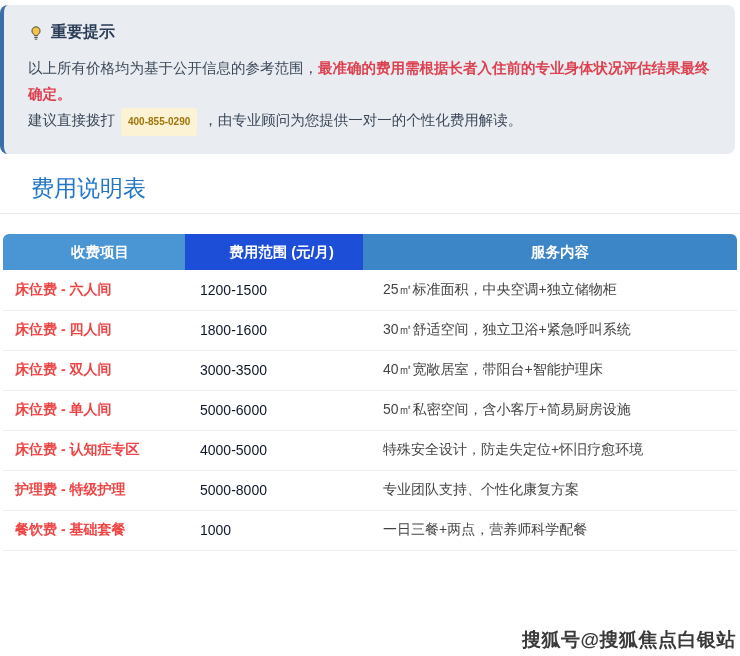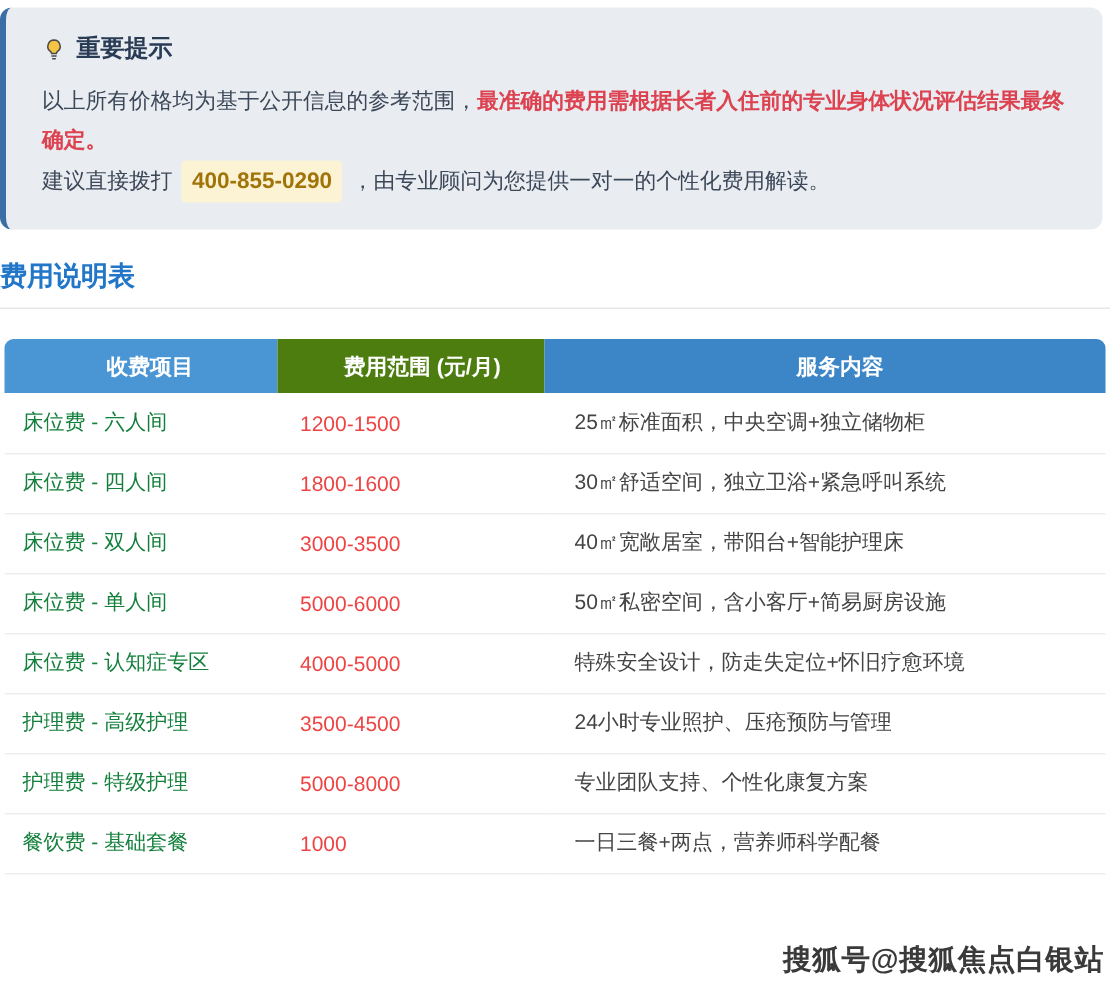--- a/index.html
+++ b/index.html
@@ -45,31 +45,32 @@
     font-weight: bold;
   }
   .phone-chip {
     display: inline-block;
     margin: 0 6px;
     padding: 1px 7px;
     background: #fcf3d5;
     border-radius: 3px;
     color: #a07409;
     font-weight: bold;
-    font-size: 15px;
+    font-size: 10px;
   }
 
   
   .section-title {
     margin-top: 19px;
     padding-bottom: 9px;
     border-bottom: 1px solid #e7e7e7;
-    font-size: 18px;
-    font-weight: bold;
+    font-size: 23px;
+    font-weight: normal;
     color: #2176c7;
+    padding-left: 31px;
   }
 
   
   .fee-table {
     margin: 20px 3px 0 3px;
     width: 734px;
     border-collapse: collapse;
     table-layout: fixed;
     font-size: 14px;
   }
@@ -78,29 +79,29 @@
   .fee-table col:nth-child(3) { width: 374px; }
   .fee-table th {
     height: 36px;
     color: #ffffff;
     font-size: 14.5px;
     font-weight: bold;
     text-align: center;
     vertical-align: middle;
   }
   .fee-table th.h1 { background: #4a95d3; padding-left: 12px; border-radius: 6px 0 0 0; }
-  .fee-table th.h2 { background: #4d7c0f; padding-left: 15px; }
+  .fee-table th.h2 { background: #1d4ed8; padding-left: 15px; }
   .fee-table th.h3 { background: #3c86c8; padding-left: 20px; border-radius: 0 6px 0 0; }
   .fee-table td {
     height: 40px;
     border-bottom: 1px solid #ededed;
     vertical-align: middle;
-    color: #ef4444;
+    color: #0f172a;
   }
-  .fee-table td.c1 { padding-left: 12px; font-weight: normal; color: #15803d; }
+  .fee-table td.c1 { padding-left: 12px; font-weight: bold; color: #ef4444; }
   .fee-table td.c2 { padding-left: 15px; }
   .fee-table td.c3 { padding-left: 20px; color: #444; }
 
   
   .watermark {
     position: absolute;
     right: 4px;
     bottom: 3px;
     font-size: 19px;
     font-weight: bold;
@@ -169,25 +170,20 @@
           <td class="c1">床位费 - 单人间</td>
           <td class="c2">5000-6000</td>
           <td class="c3">50㎡私密空间，含小客厅+简易厨房设施</td>
         </tr>
         <tr>
           <td class="c1">床位费 - 认知症专区</td>
           <td class="c2">4000-5000</td>
           <td class="c3">特殊安全设计，防走失定位+怀旧疗愈环境</td>
         </tr>
         <tr>
-          <td class="c1">护理费 - 高级护理</td>
-          <td class="c2">3500-4500</td>
-          <td class="c3">24小时专业照护、压疮预防与管理</td>
-        </tr>
-        <tr>
           <td class="c1">护理费 - 特级护理</td>
           <td class="c2">5000-8000</td>
           <td class="c3">专业团队支持、个性化康复方案</td>
         </tr>
         <tr>
           <td class="c1">餐饮费 - 基础套餐</td>
           <td class="c2">1000</td>
           <td class="c3">一日三餐+两点，营养师科学配餐</td>
         </tr>
       </tbody>

